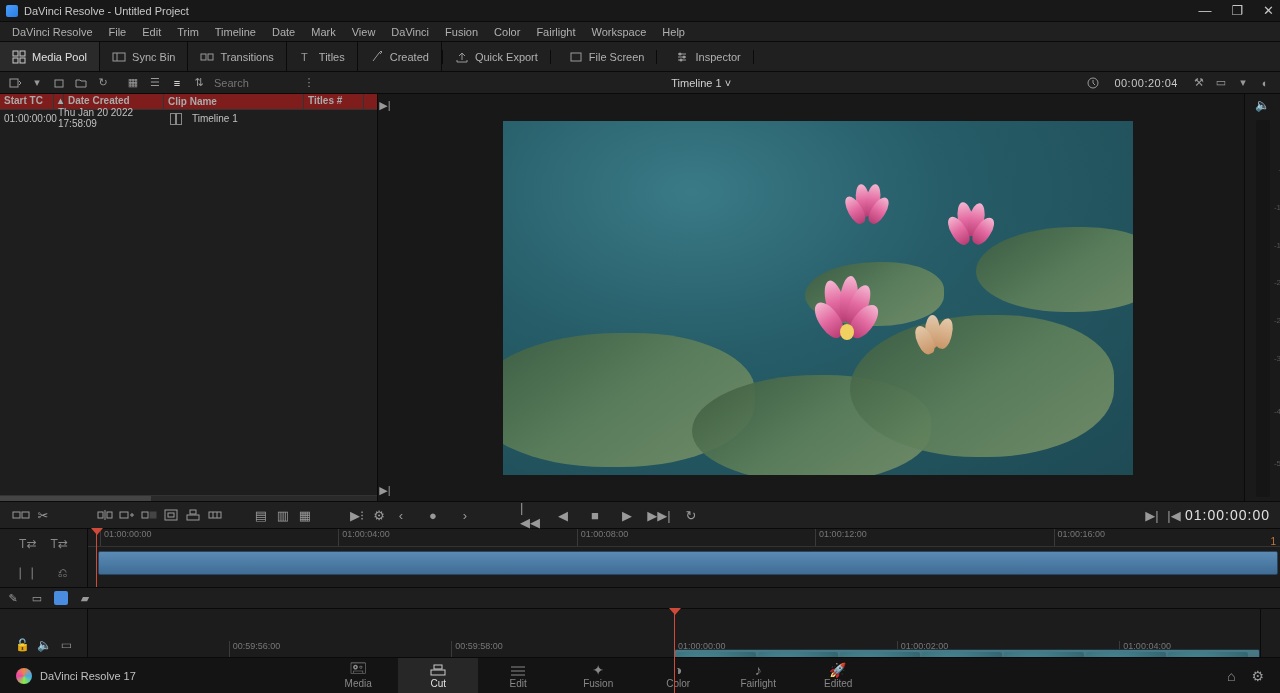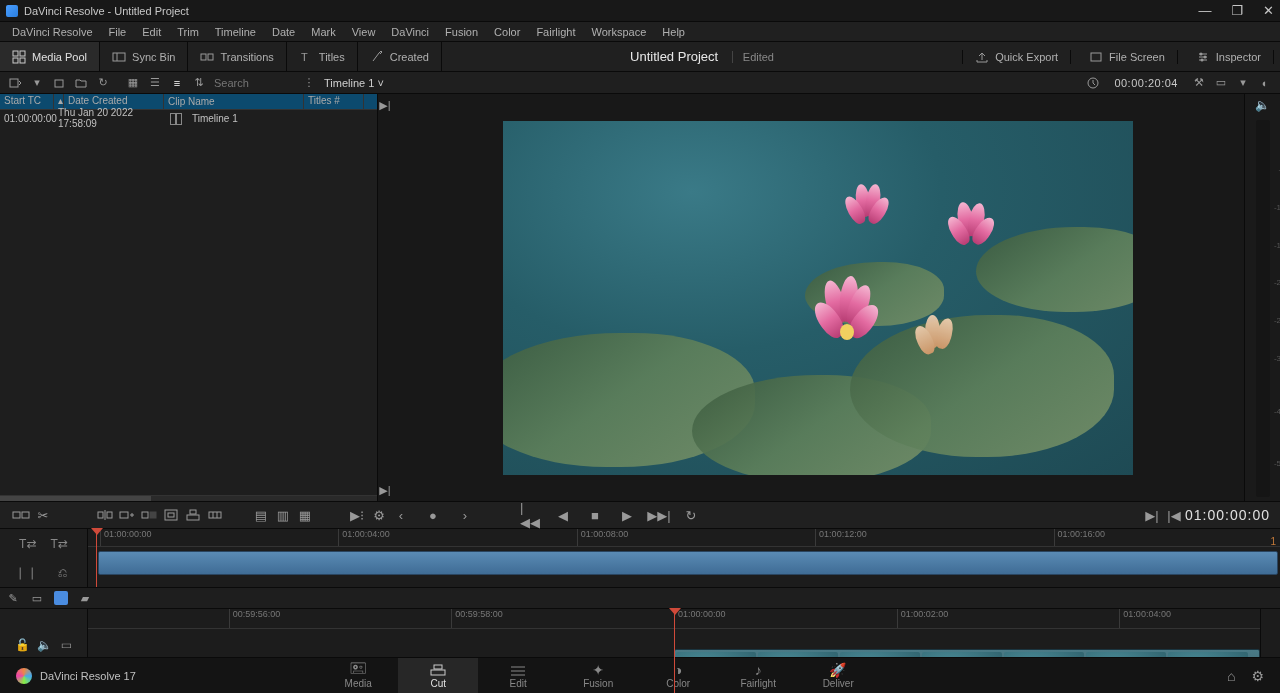--- a/index.html
+++ b/index.html
@@ -24,31 +24,31 @@
 .center-title { flex: 1; text-align: center; color: #e8e8e8; font-size: 13px; }
 .center-title .edited { color: #888; font-size: 11px; border-left: 1px solid #444; padding-left: 10px; margin-left: 10px; }
 .right-tools { display: flex; align-items: center; gap: 6px; padding-right: 6px; }
 
 
 .subtoolbar { height: 22px; background: #1f1f1f; display: flex; align-items: center; border-bottom: 1px solid #0a0a0a; }
 .subtoolbar .left-group, .subtoolbar .mid-group, .subtoolbar .right-group { display: flex; align-items: center; gap: 8px; padding: 0 8px; }
 .subtoolbar .mid-group { margin-left: auto; }
 .sm-icon { width: 14px; height: 14px; display:inline-flex; align-items:center; justify-content:center; color:#999; cursor:pointer; }
 .search-field { background: transparent; border: none; color: #999; font-size: 11px; width: 80px; outline: none; }
-.timeline-label { flex: 1; color: #d0d0d0; font-size: 11px; }
+.timeline-label { flex: 1; text-align: center; color: #d0d0d0; font-size: 11px; }
 .timecode-top { color: #c8c8c8; font-size: 11px; letter-spacing: 0.5px; padding: 0 6px; }
 
 
 .main { display: flex; height: 407px; }
 
 
 .mediapool { width: 378px; background: #1e1e1e; display: flex; flex-direction: column; border-right: 1px solid #0a0a0a; }
 .mp-header { height: 16px; background: #252525; color: #c0c0c0; font-size: 10px; padding: 2px 6px; }
 .mp-table { flex: 1; background: #1e1e1e; }
-.mp-thead { display: flex; background: #0c4a6e; border-bottom: 1px solid #333; height: 16px; font-size: 10px; color: #aaa; }
+.mp-thead { display: flex; background: #7f1d1d; border-bottom: 1px solid #333; height: 16px; font-size: 10px; color: #aaa; font-weight: bold; }
 .mp-thead > div { padding: 1px 4px; border-right: 1px solid #333; }
 .mp-col-tc { width: 54px; }
 .mp-col-date { width: 112px; }
 .mp-col-clip { width: 140px; display:flex; align-items:center; gap:6px; }
 .mp-col-cam { width: 60px; }
 .mp-row { display: flex; height: 16px; font-size: 10px; color: #c0c0c0; align-items: center; }
 .mp-row:nth-child(odd) { background: #232323; }
 .mp-row > div { padding: 1px 4px; }
 .clip-icon { width:12px; height:10px; border:1px solid #888; border-radius:1px; display:inline-block; margin-right:4px; }
 .tl-icon-sm { position:relative; display:inline-block; width:12px; height:10px; margin-right:4px; }
@@ -91,21 +91,21 @@
 .playhead { position:absolute; top:0; bottom:0; width:2px; z-index:5; }
 .playhead .head-tri { position:absolute; top:-1px; left:-5px; width:0; height:0; border-left:6px solid transparent; border-right:6px solid transparent; border-top:7px solid #d04a3a; }
 .playhead .head-line { position:absolute; top:0; bottom:0; left:0; width:1px; background:#d04a3a; }
 .overview-clip { position:absolute; top:22px; left:10px; right:2px; height:24px; background: linear-gradient(180deg,#5a8bb5,#3f6c95); border:1px solid #2a4560; border-radius:2px; }
 .track-num { position:absolute; right:4px; top:50%; transform:translateY(-50%); color:#c47a3a; font-size:10px; }
 
 
 .tl-tools-row { height: 22px; background:#1e1e1e; border-top:1px solid #0a0a0a; border-bottom:1px solid #0a0a0a; display:flex; align-items:center; padding:0 6px; gap:10px; }
 .tool-chip { width:14px; height:14px; border-radius:2px; }
 .tl-lower { height: 110px; }
-.tl-lower .ruler { height:20px; }
+.tl-lower .ruler { height:20px;margin-top:32px; }
 .main-track-area { position:absolute; left:0; right:0; top:20px; bottom:0; }
 .video-clip { position:absolute; top:20px; height:56px; background: linear-gradient(180deg,#4a7a86,#2e5560); border:1px solid #1a3540; border-radius:2px; overflow:hidden; display:flex; }
 .thumb-frame { flex:0 0 80px; height:42px; margin:2px 1px 0 1px; background: radial-gradient(ellipse at 35% 30%, #4a8a96, #2a5a65); border-radius:2px; position:relative; }
 .thumb-frame .mini-flower { position:absolute; width:10px; height:10px; border-radius:50%; background: radial-gradient(circle,#f0a5c5,#d05a8a); }
 .thumb-frame .mf1{ left:35px; top:18px;} .thumb-frame .mf2{ left:50px; top:12px;}
 .video-clip .audio-wave { position:absolute; bottom:0; left:0; right:0; height:12px; background:linear-gradient(180deg,#5a8bb5,#3f6c95); }
 .clip-edit-icon { position:absolute; left:48%; top:38%; color:#eee; font-size:12px; }
 
 .tl-lower-left { width:88px; }
 .tl-lower-left-row { height:90px; display:flex; flex-direction:column; justify-content:center; align-items:center; gap:6px; color:#999; }
@@ -192,24 +192,20 @@
       </span>
     <span>Titles</span>
   </div>
   <div class="tool-tab">
     <span class="icon">
         <svg width="14" height="14" viewBox="0 0 14 14">
           <path d="M3 11 L9 3 M9 3 L11 1 L12 2 L10 4" stroke="#999" fill="none"></path>
         </svg>
       </span>
     <span>Created</span>
-  </div>
-  <div class="center-title">
-    <span>Untitled Project</span>
-    <span class="edited">Edited</span>
   </div>
   <div class="right-tools">
     <div class="tool-tab" style="border-left:1px solid #0a0a0a">
       <span class="icon">
           <svg width="14" height="14" viewBox="0 0 14 14">
             <path d="M7 10 V3 M4 6 L7 3 L10 6 M2 10 V12 H12 V10" stroke="#999" fill="none"></path>
           </svg>
         </span>
       <span>Quick Export</span>
     </div>
@@ -576,20 +572,20 @@
     <div class="page-tab">
       <span class="pt-icon">◑</span>
       <span>Color</span>
     </div>
     <div class="page-tab">
       <span class="pt-icon">♪</span>
       <span>Fairlight</span>
     </div>
     <div class="page-tab">
       <span class="pt-icon">🚀</span>
-      <span>Deliver</span>
+      <span>Edited</span>
     </div>
   </div>
   <div class="bottom-right">
     <span>⌂</span>
     <span>⚙</span>
   </div>
 </div>
 
 </body></html>

